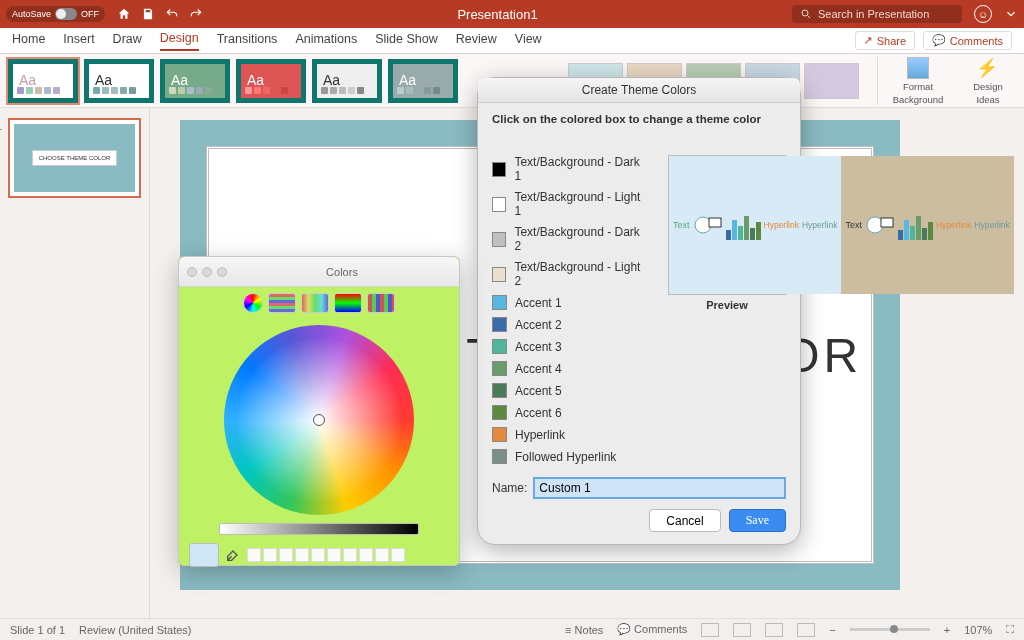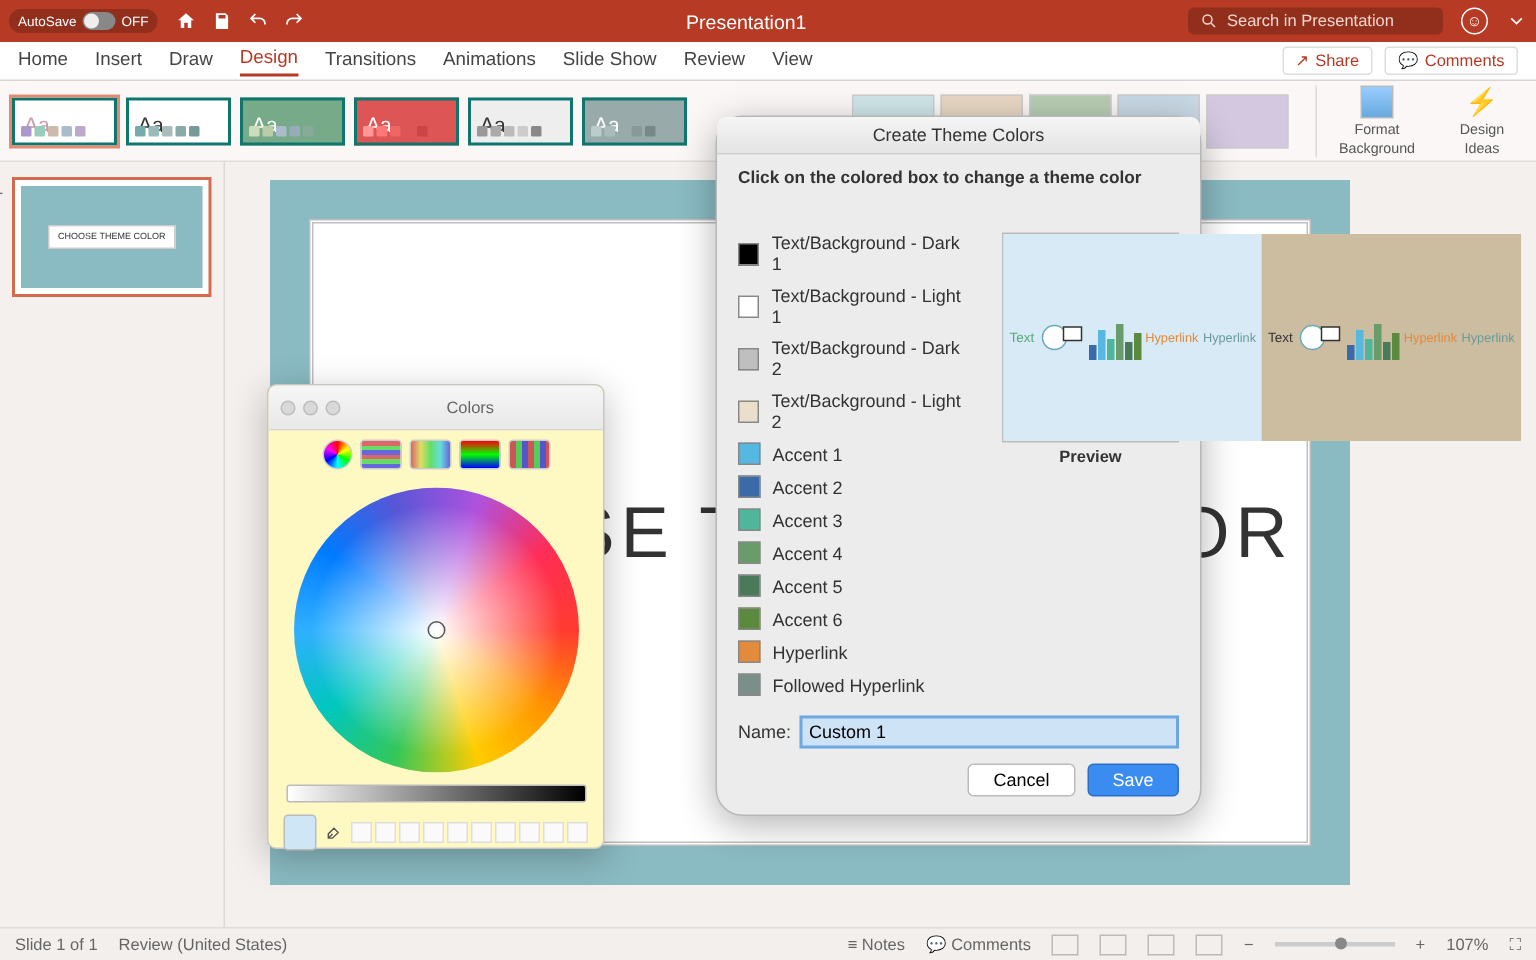--- a/index.html
+++ b/index.html
@@ -19,21 +19,21 @@
   
   .tabs { height: 26px; display:flex; align-items:center; gap:18px; padding:0 12px; border-bottom:1px solid #d9d2cf; }
   .tab { font-size:12.5px; color:#444; cursor:pointer; padding-bottom:4px; }
   .tab.active { color:#b63a24; border-bottom:2px solid #b63a24; font-weight:500; }
   .tabs-right { margin-left:auto; display:flex; gap:8px; }
   .share-btn,.comments-btn { border:1px solid #ddd; border-radius:3px; padding:2px 8px; font-size:11px; color:#b63a24; cursor:pointer; display:flex; align-items:center; gap:4px; }
   .comments-btn { color:#b63a24; }
 
   
   .ribbon { height:54px; background:#faf7f6; border-bottom:1px solid #e3ddd9; display:flex; align-items:center; padding:4px 8px; gap:6px; }
-  .theme-thumb { width:70px; height:32px; border:2px solid #0f766e; position:relative; cursor:pointer; }
+  .theme-thumb { width:70px; height:44px; border:5px solid #0f766e; position:relative; cursor:pointer; }
   .theme-thumb.sel { outline:2px solid #e38b72; }
   .theme-thumb .aa { position:absolute; left:6px; top:8px; font-size:14px; }
   .theme-thumb .dots { position:absolute; bottom:4px; left:4px; display:flex; gap:2px; }
   .theme-thumb .dots span { width:7px; height:7px; border-radius:1px; }
   .ribbon-gap { flex:1; }
   .variant-row { display:flex; gap:4px; }
   .variant { width:55px; height:36px; border:1px solid #ccc; background:linear-gradient(#cfe5e8,#cfe5e8); cursor:pointer; }
   .ribbon-right { display:flex; gap:14px; margin-left:12px; border-left:1px solid #e0d8d4; padding-left:12px; }
   .rb-btn { display:flex; flex-direction:column; align-items:center; gap:2px; font-size:9.5px; color:#555; width:56px; cursor:pointer; }
   .rb-ic { width:22px; height:22px; border:1px solid #bbb; }
@@ -83,24 +83,24 @@
   .preview-half.dark { background:#cdbda0; color:#333; }
   .mini-chart { display:flex; align-items:flex-end; gap:1px; height:26px; margin-top:4px; }
   .mini-chart span { width:5px; background:#4aa; }
   .hl1 { color:#e28b3c; font-size:8.5px; }
   .hl2 { color:#6a9b9b; font-size:8.5px; }
   .preview-label { text-align:center; font-weight:600; font-size:11px; }
   .name-row { display:flex; align-items:center; gap:6px; margin-top:6px; }
   .name-input { flex:1; border:2px solid #6ea8e0; padding:2px 4px; font-size:12px; background:#cfe3f7; }
   .btn-row { display:flex; justify-content:flex-end; gap:8px; margin-top:10px; }
   .btn { padding:3px 16px; border-radius:4px; border:1px solid #bbb; background:#fff; font-size:12px; cursor:pointer; }
-  .btn.primary { background:#3b8cf0; color:#fff; border-color:#2a6fc8; }
-
-  
-  .colors-panel { position:absolute; left:178px; top:256px; width:225px; height:310px; background:#fef9c3; border:1px solid #c7c7c7; border-radius:6px; box-shadow:0 6px 24px rgba(0,0,0,.25); z-index:60; }
+  .btn.primary { background:#3b8cf0; color:#fff; border-color:#2a6fc8;font-family:Liberation Serif, serif; }
+
+  
+  .colors-panel { position:absolute; left:178px; top:256px; width:282px; height:310px; background:#bef264; border:1px solid #c7c7c7; border-radius:6px; box-shadow:0 6px 24px rgba(0,0,0,.25); z-index:60; }
   .cp-header { height:30px; display:flex; align-items:center; padding:0 8px; gap:6px; border-bottom:1px solid #d4d4d4; background:linear-gradient(#f6f6f6,#e8e8e8); border-radius:6px 6px 0 0; }
   .traffic { display:flex; gap:5px; }
   .traffic span { width:10px; height:10px; border-radius:50%; background:#d9d9d9; border:1px solid #bdbdbd; }
   .cp-title { flex:1; text-align:center; font-size:11px; color:#666; }
   .cp-modes { display:flex; gap:5px; justify-content:center; padding:6px 0; }
   .mode-ic { width:28px; height:20px; border:1px solid #ccc; border-radius:3px; cursor:pointer; }
   .mode-ic.wheel { background:conic-gradient(red,yellow,lime,cyan,blue,magenta,red); border-radius:50%; width:20px; height:20px; }
   .color-wheel { width:190px; height:190px; border-radius:50%; margin:6px auto 8px; position:relative;
     background:
       radial-gradient(circle at center, #fff 0%, rgba(255,255,255,0) 62%),

